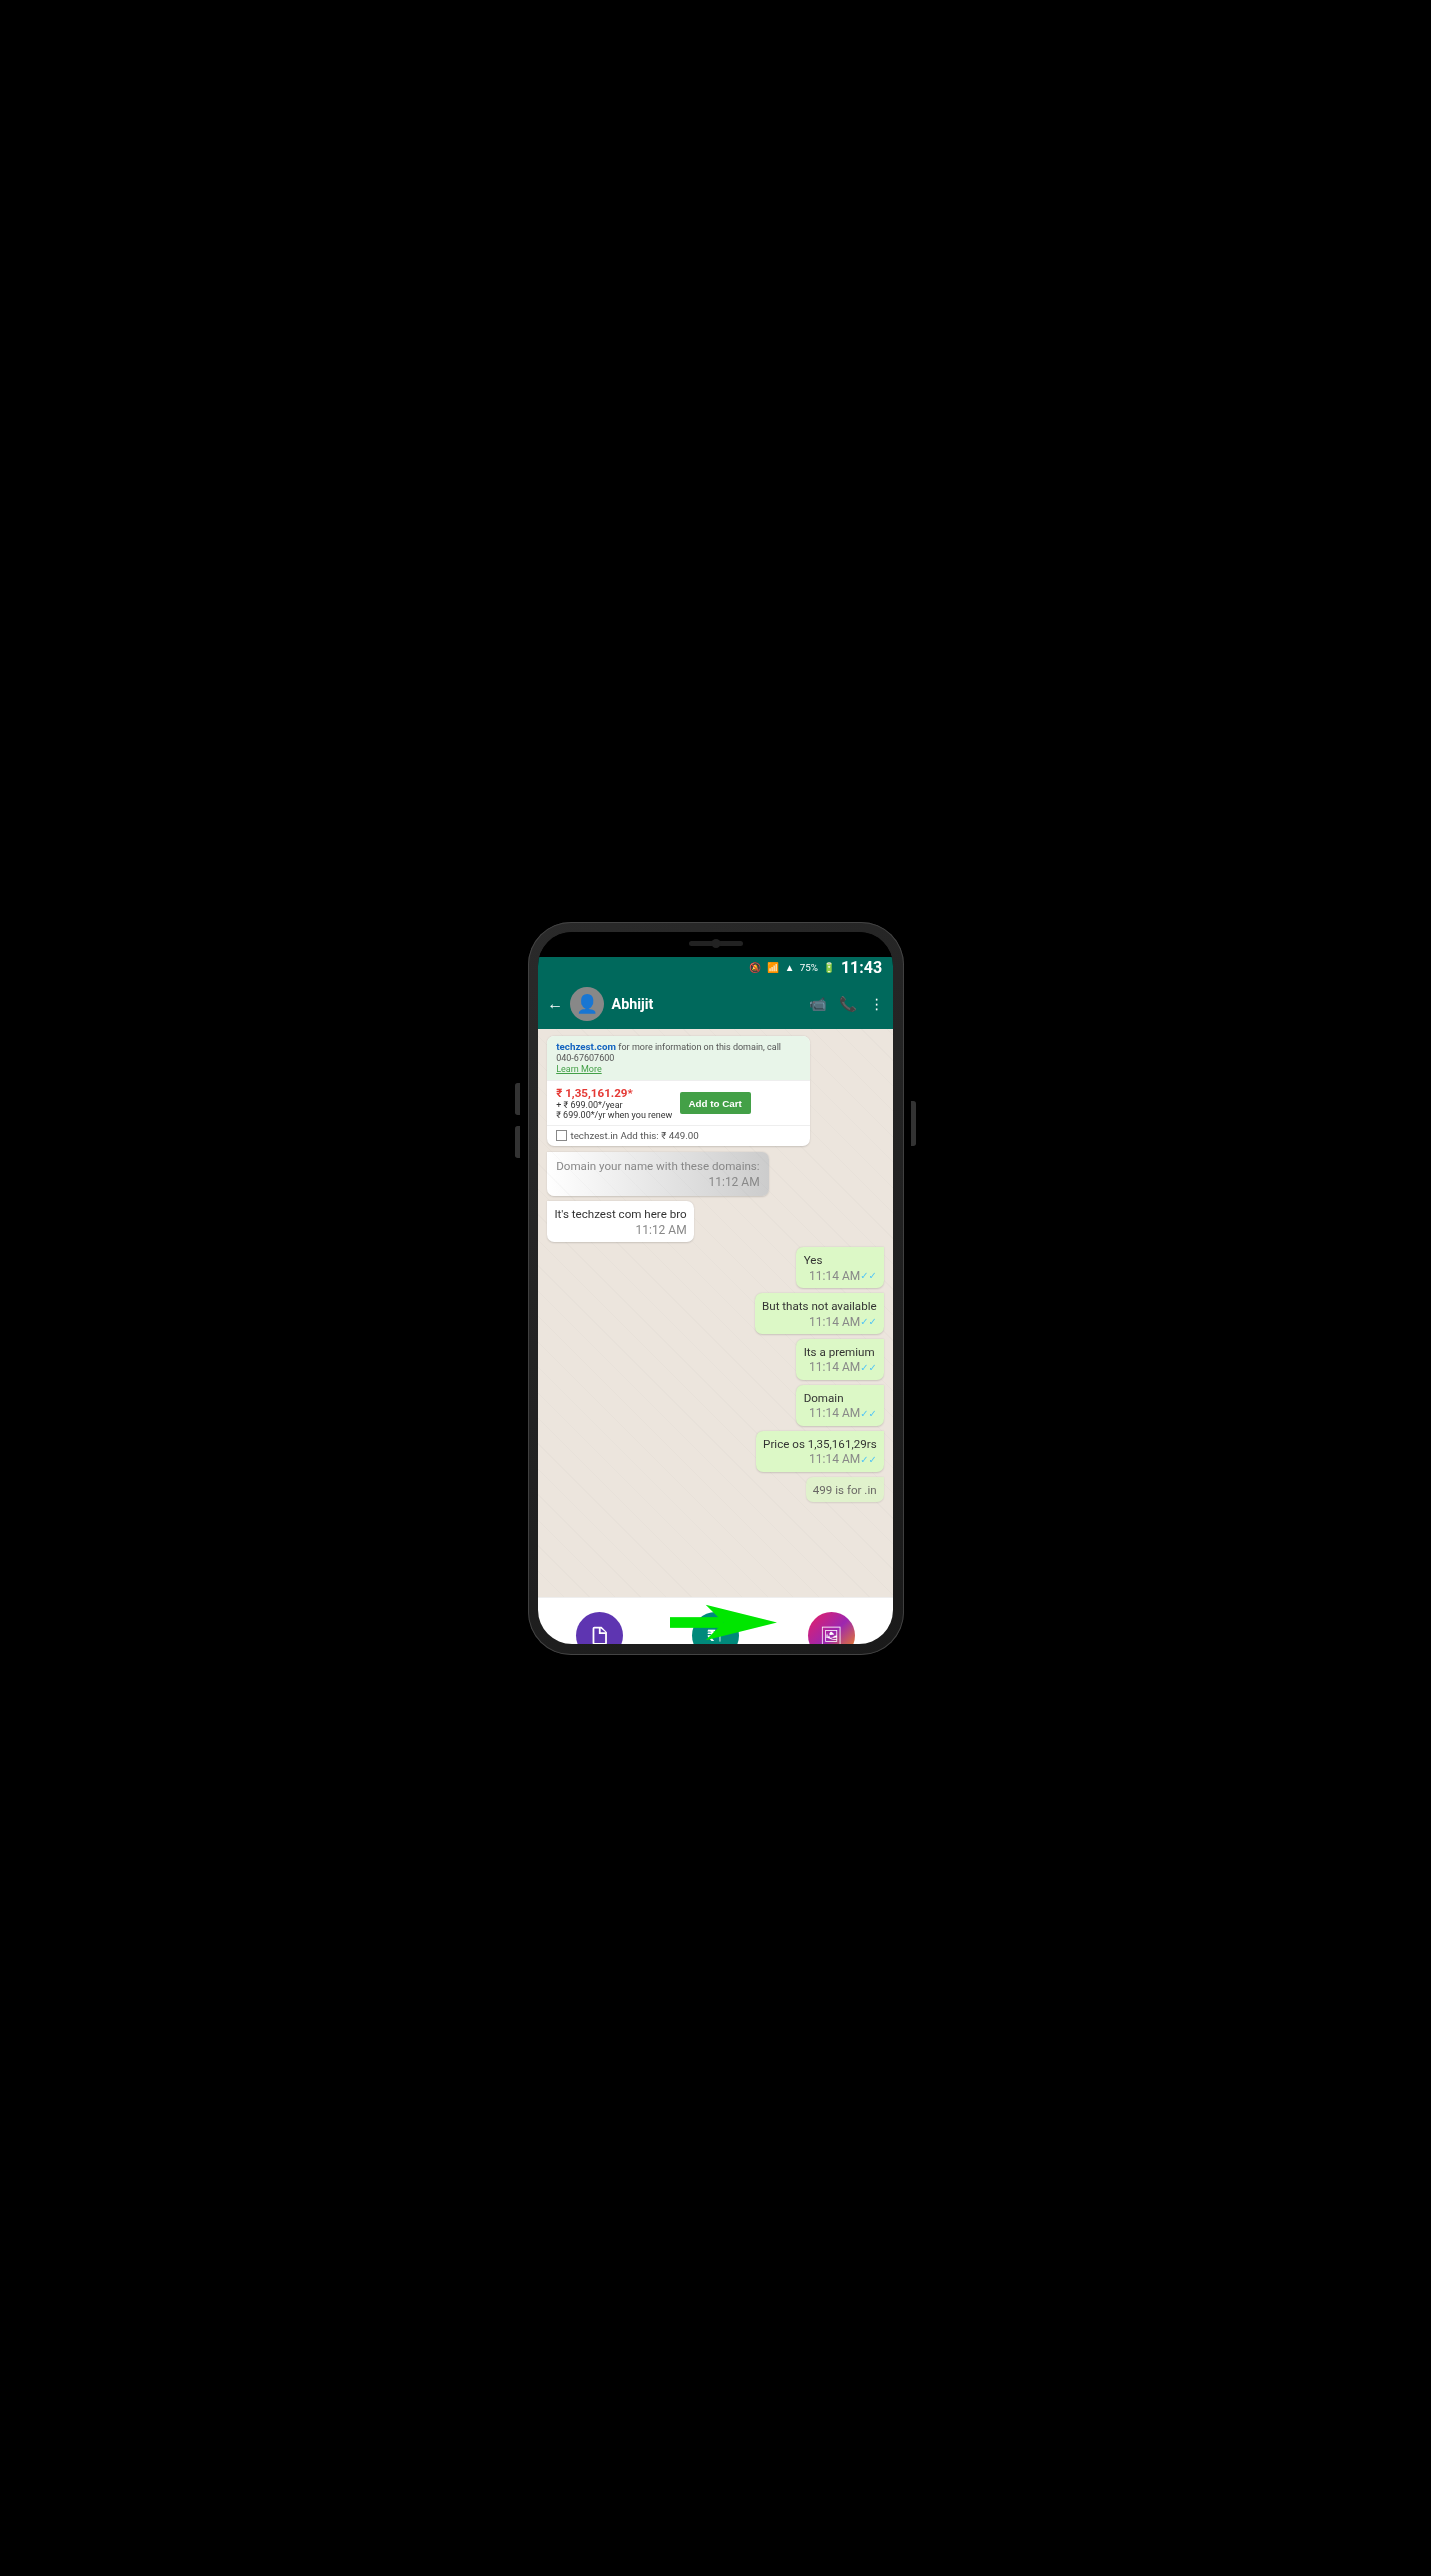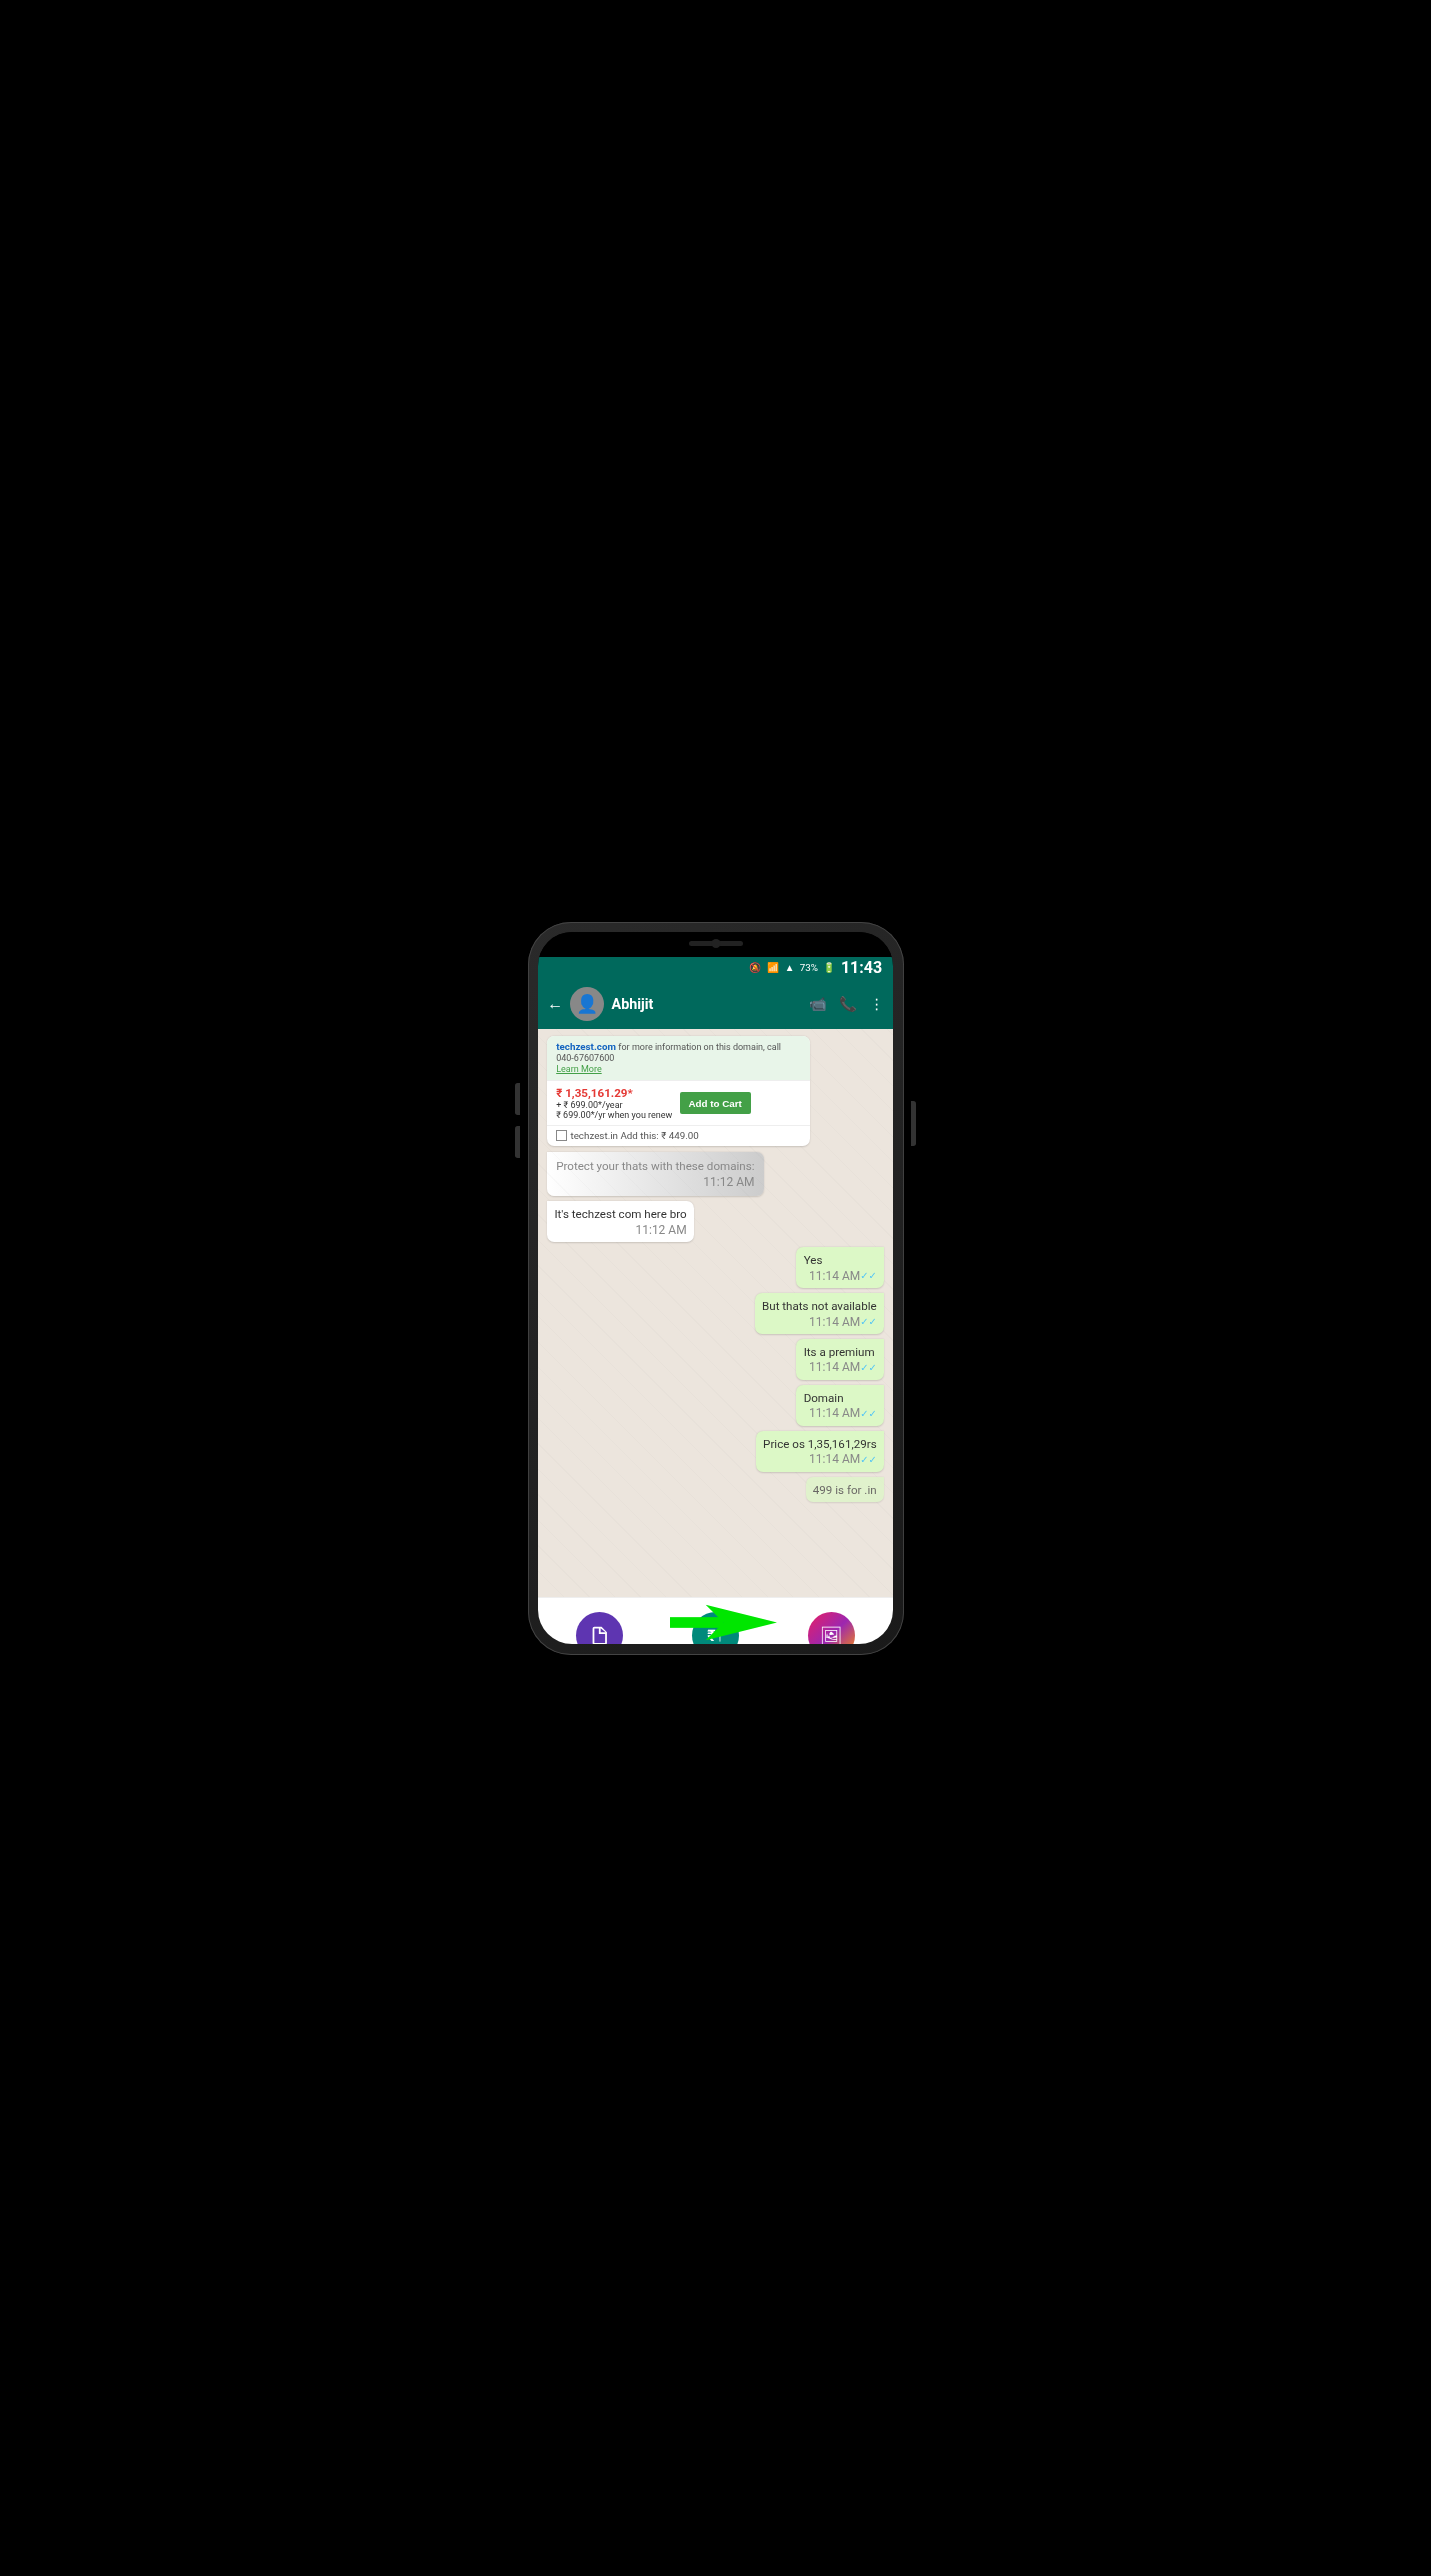--- a/index.html
+++ b/index.html
@@ -270,21 +270,21 @@
 
     <div class="top-bar">
       <div class="speaker-bar"></div>
       <div class="camera-dot"></div>
     </div>
 
     <div class="status-bar">
       <span>🔕</span>
       <span>📶</span>
       <span>▲</span>
-      <span>73%</span>
+      <span>75%</span>
       <span>🔋</span>
       <span class="time">11:43</span>
     </div>
 
     <div class="wa-header">
       <span class="wa-back">←</span>
       <div class="wa-avatar">👤</div>
       <span class="wa-name">Abhijit</span>
       <div class="wa-icons">
         <span>📹</span>
@@ -310,21 +310,21 @@
           <button class="add-to-cart-btn">Add to Cart</button>
         </div>
         <div class="domain-footer">
           <span class="domain-checkbox"></span>
           <span>techzest.in Add this: ₹ 449.00</span>
         </div>
 
       </div>
 
       <div class="protect-bubble">
-        <span>Protect your thats with these domains:</span>
+        <span>Domain your name with these domains:</span>
         <div class="msg-bottom">
           <span class="msg-time">11:12 AM</span>
         </div>
       </div>
 
       <div class="msg-received">
         <span>It's techzest com here bro</span>
         <div class="msg-bottom">
           <span class="msg-time">11:12 AM</span>
         </div>

